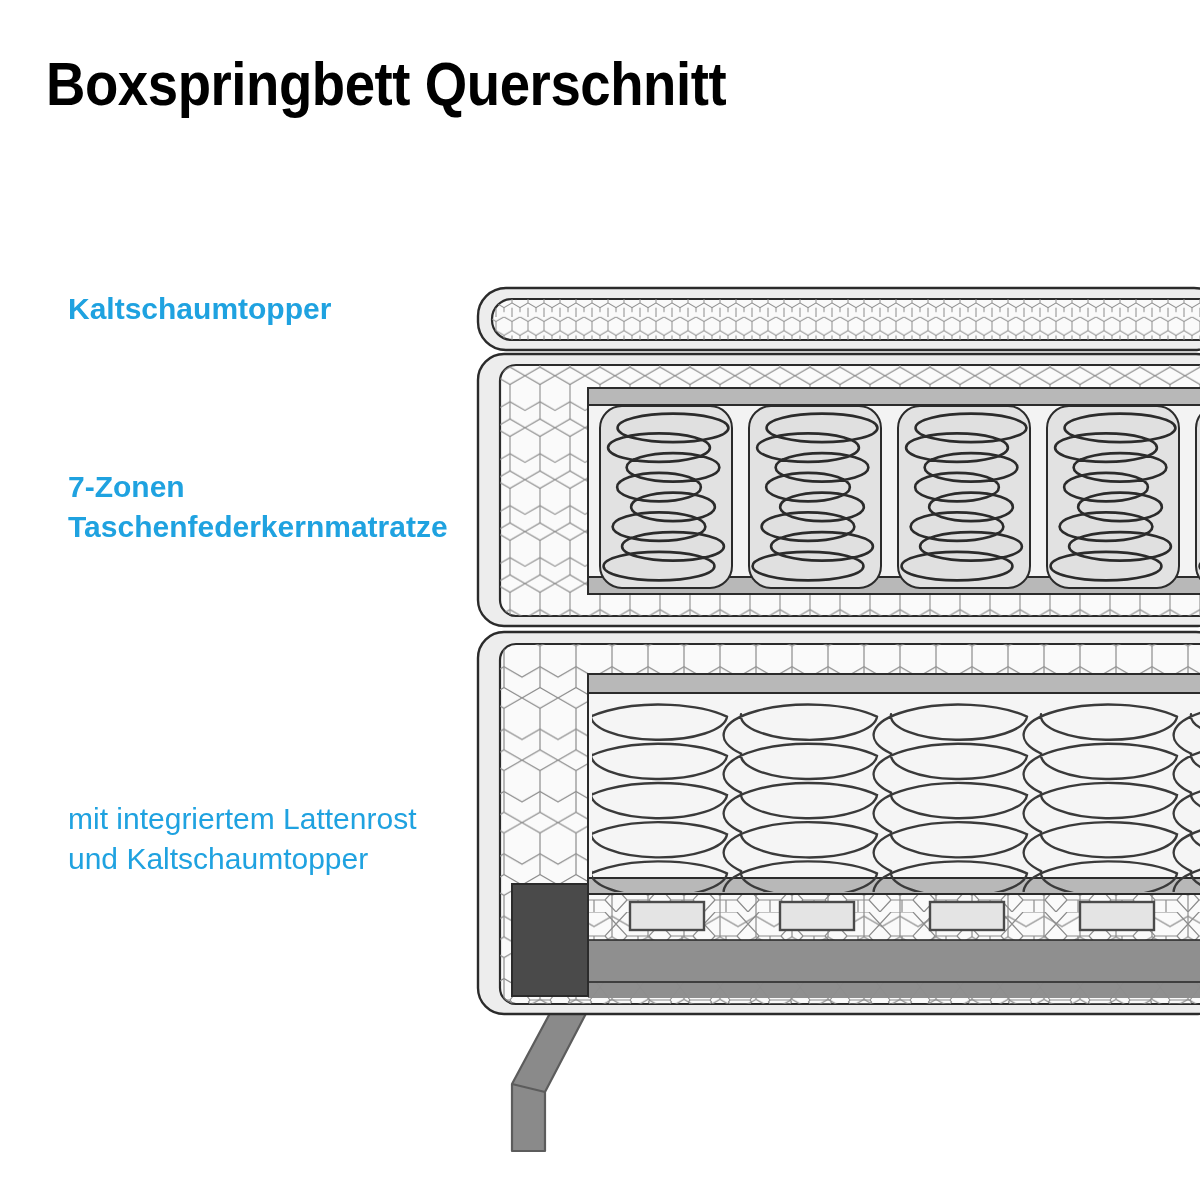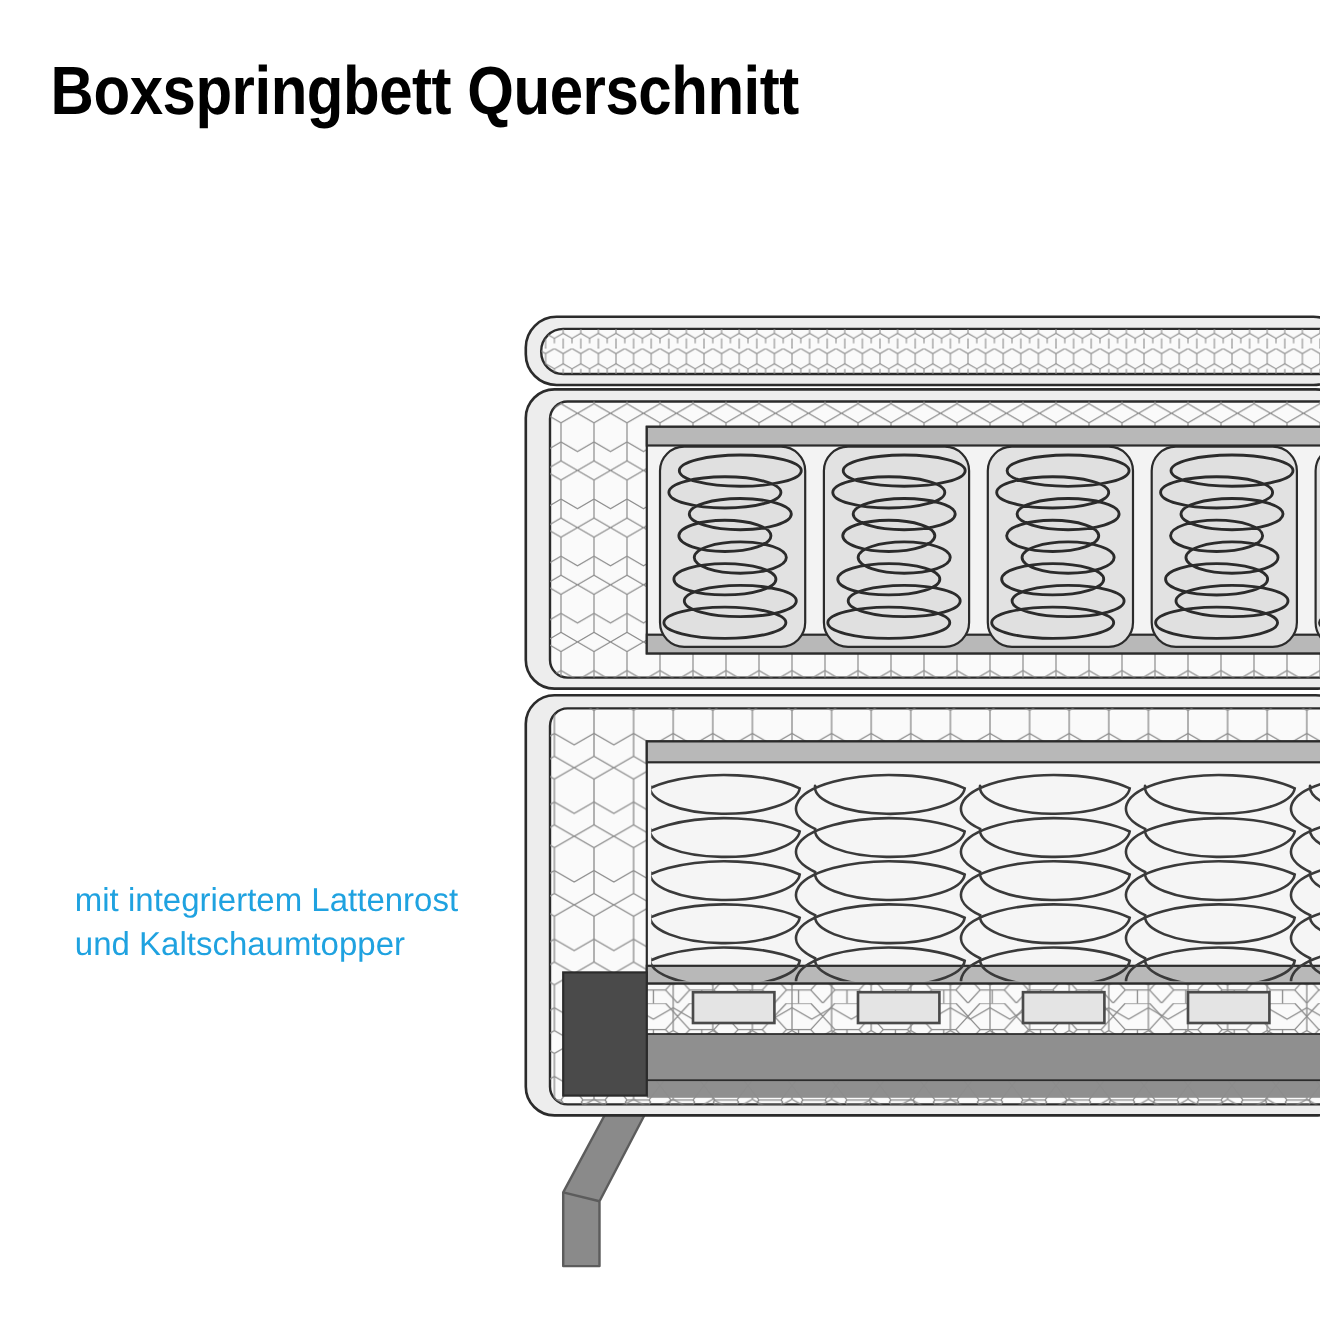--- a/index.html
+++ b/index.html
@@ -52,21 +52,28 @@
     height: 1201px;
   }
 </style>
 </head>
 <body>
 
 <div id="stage">
 
   <div class="page-title">Boxspringbett Querschnitt</div>
 
-
+  <div class="label" id="label-topper">
+    <span class="strong">Kaltschaumtopper</span>
+  </div>
+
+  <div class="label" id="label-mattress">
+    <span class="strong">7-Zonen</span>
+    <span class="strong">Taschenfederkernmatratze</span>
+  </div>
 
   <div class="label" id="label-box">
     <span class="normal">mit integriertem Lattenrost</span>
     <span class="normal">und Kaltschaumtopper</span>
   </div>
 
   <svg id="diagram" viewBox="0 0 1200 1201">
     <defs>
       <pattern id="hex-small" width="16" height="27.7128" patternUnits="userSpaceOnUse">
         <path d="M8,0 L16,4.6188 L16,13.8564 L8,18.4752 L0,13.8564 L0,4.6188 Z

